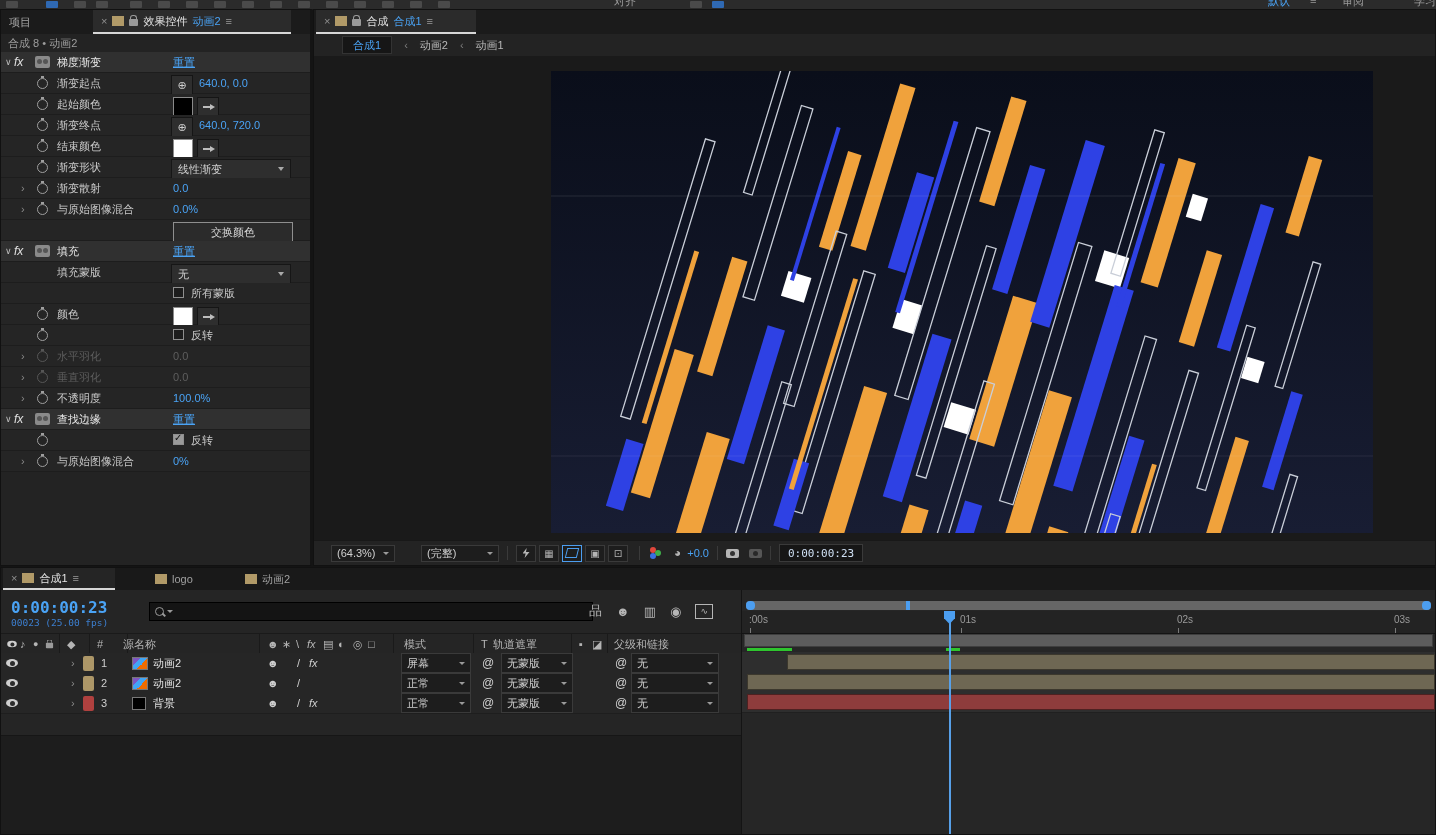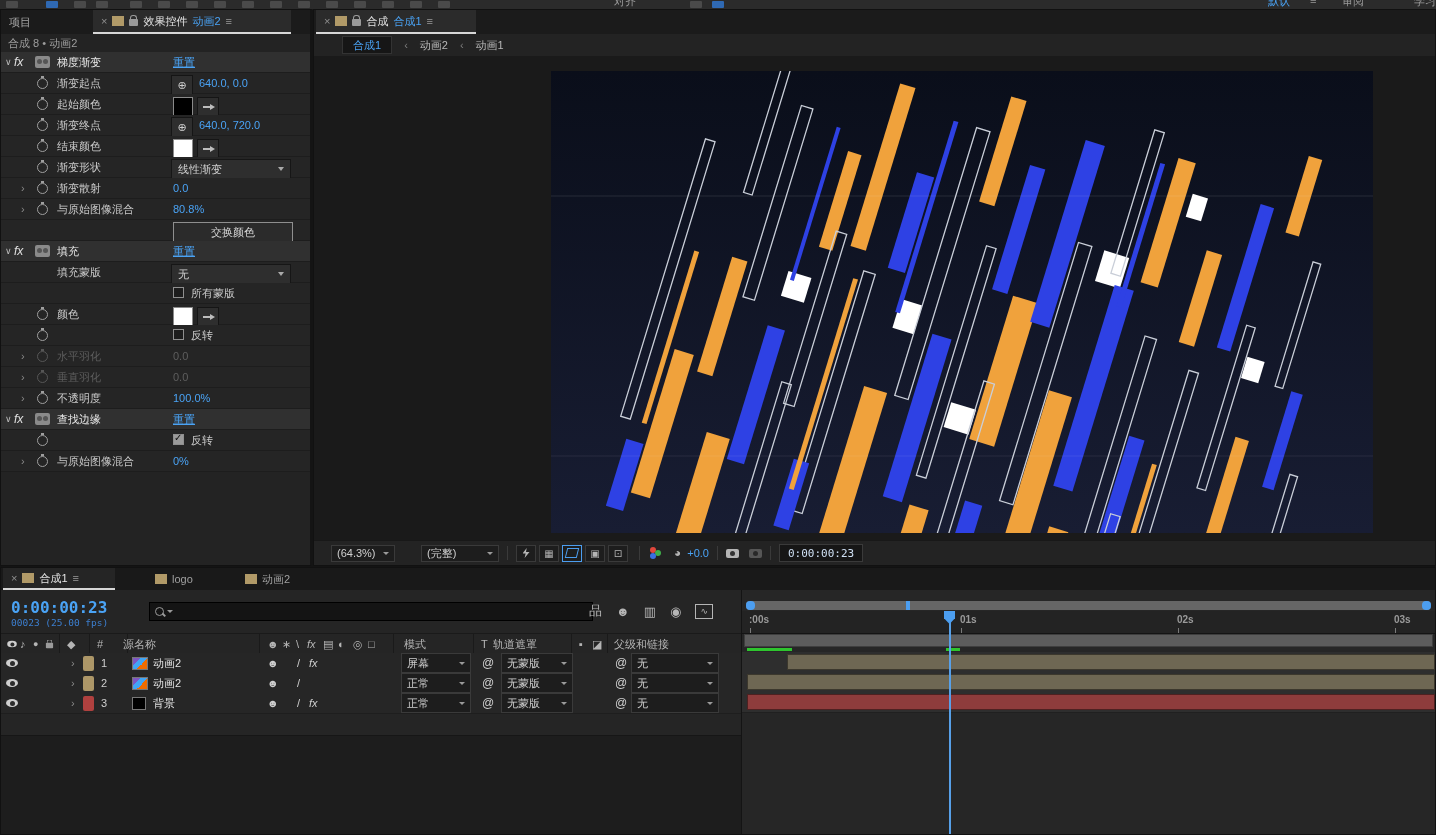--- a/index.html
+++ b/index.html
@@ -122,21 +122,21 @@
   .compicon{width:14px;height:11px;border:1px solid #777;background:linear-gradient(135deg,#7e57c2 0 30%,#42a5f5 30% 60%,#ef6c00 60% 100%);}
   .solidicon{width:12px;height:11px;background:#000;border:1px solid #777;}
   .ddsm{height:16px;background:#1d1d1d;border:1px solid #3a3a3a;box-sizing:border-box;display:flex;align-items:center;justify-content:space-between;color:#cfcfcf;padding:0 5px;}
   .pw{color:#9a9a9a;font-size:12px;}
 
   .trackarea{position:absolute;left:741px;top:0;right:0;bottom:0;background:#262626;overflow:hidden;}
   .nav{position:absolute;left:4px;right:4px;top:11px;height:9px;background:#666;border-radius:4px;}
   .nav .cap{position:absolute;top:0;width:9px;height:9px;background:#4c9ef0;border-radius:4px;}
   .nav .mark{position:absolute;top:0;width:4px;height:9px;background:#4c9ef0;}
   .ruler{position:absolute;left:0;right:0;top:21px;height:22px;background:#232323;border-bottom:1px solid #141414;color:#9a9a9a;font-size:10px;}
-  .rtick{position:absolute;top:3px;font-weight:bold;}
+  .rtick{position:absolute;top:3px;}
   .rmark{position:absolute;bottom:0;width:1px;height:5px;background:#7a7a7a;}
   .workarea{position:absolute;left:2px;right:2px;top:44px;height:13px;background:#5c5c5c;border:1px solid #3e3e3e;box-sizing:border-box;}
   .greenbar{position:absolute;top:58px;height:3px;background:#2ec52e;}
   .trow{position:absolute;left:0;right:0;height:20px;border-bottom:1px solid #202020;background:#2e2e2e;}
   .tbar{position:absolute;top:2px;height:16px;border:1px solid rgba(0,0,0,.45);box-sizing:border-box;}
   .playline{position:absolute;top:21px;bottom:0;width:1.5px;background:#57a0e8;z-index:5;}
   .playhead{position:absolute;top:21px;width:11px;height:13px;background:#4c9ef0;z-index:6;
             clip-path:polygon(0 0,100% 0,100% 55%,50% 100%,0 55%);}
   .belowleft{position:absolute;left:0;top:145px;width:740px;bottom:0;background:#1d1d1d;border-top:1px solid #161616;}
   .tldivider{position:absolute;left:740px;top:0;width:1px;bottom:0;background:#141414;z-index:4;}
@@ -252,21 +252,21 @@
           </span>
         <span class="c lblc">渐变散射</span>
         <span class="c valc">0.0</span>
       </div>
       <div class="erow">
         <span class="c exp">›</span>
         <span class="c swc">
             <i class="stopwatch"></i>
           </span>
         <span class="c lblc">与原始图像混合</span>
-        <span class="c valc">80.8%</span>
+        <span class="c valc">0.0%</span>
       </div>
       <div class="erow">
         <span class="c swapbtn">交换颜色</span>
       </div>
 
       <div class="erow head">
         <span class="c chev">∨</span>
         <span class="c fxtxt">fx</span>
         <span class="c eficon">
             <i></i>

